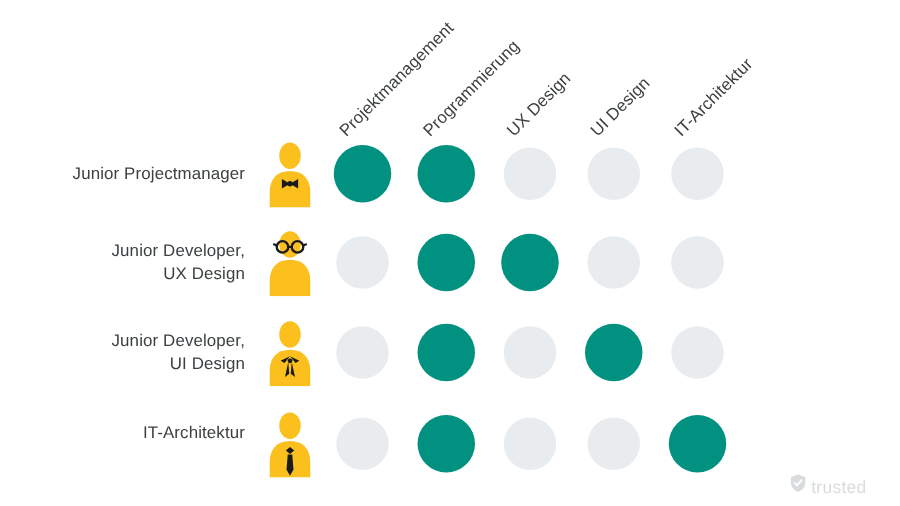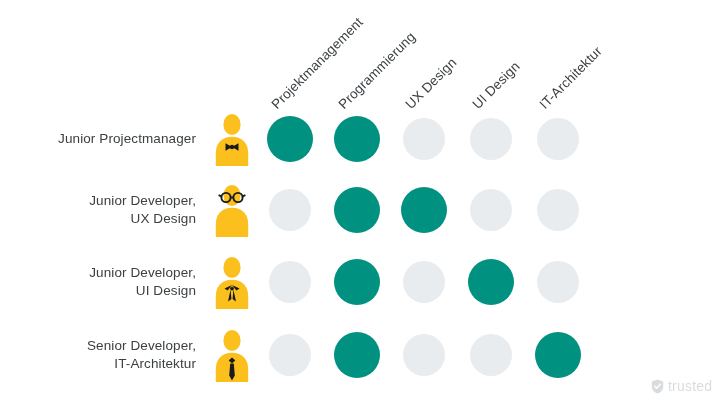--- a/index.html
+++ b/index.html
@@ -55,23 +55,24 @@
   .dot {
     position: absolute;
     border-radius: 50%;
   }
   .dot.on  { background: #009180; }
   .dot.off { background: #e8ecef; }
 
   
   #watermark {
     position: absolute;
-    left: 651px;
+    left: 632px;
     top: 379px;
     display: flex;
+    align-items: center;
     gap: 4px;
   }
   #watermark .wm-text {
     font-size: 14px;
     color: #d9dcdf;
     letter-spacing: .2px;
     line-height: 1;
   }
 </style>
 </head>
@@ -84,21 +85,21 @@
       <div class="col-head" style="left: 341px; top: 100px; color: rgb(60, 64, 67);">Programmierung</div>
       <div class="col-head" style="left: 408px; top: 100px; color: rgb(60, 64, 67);">UX Design</div>
       <div class="col-head" style="left: 475px; top: 100px; color: rgb(60, 64, 67);">UI Design</div>
       <div class="col-head" style="left: 542px; top: 100px; color: rgb(60, 64, 67);">IT-Architektur</div>
     </div>
 
   <div id="row-labels">
       <div class="row-label" style="top: 130px; color: rgb(60, 64, 67);"><span>Junior Projectmanager</span></div>
       <div class="row-label" style="top: 192px; color: rgb(60, 64, 67);"><span>Junior Developer,</span><span class="l2">UX Design</span></div>
       <div class="row-label" style="top: 264px; color: rgb(60, 64, 67);"><span>Junior Developer,</span><span class="l2">UI Design</span></div>
-      <div class="row-label" style="top: 337px; color: rgb(60, 64, 67);"><span>Senior Developer,</span><span class="l2">IT-Architektur</span></div>
+      <div class="row-label" style="top: 337px; color: rgb(60, 64, 67);"><span class="l2">IT-Architektur</span></div>
     </div>
 
   <div id="avatars">
       <div class="avatar" style="left: 209px; top: 112px;"><svg width="46" height="54" viewBox="0 0 46 54" aria-hidden="true">
           <ellipse cx="23" cy="12.5" rx="8.6" ry="10.6" fill="#fbbf1e"></ellipse>
           <path d="M23 24.8 C33.6 24.8 39.2 31.6 39.2 41.4 V54 H6.8 V41.4 C6.8 31.6 12.4 24.8 23 24.8 Z" fill="#fbbf1e"></path>
           <path d="M23 35 L16.5 31.2 V38.8 Z" fill="#1a1a1a"></path>
           <path d="M23 35 L29.5 31.2 V38.8 Z" fill="#1a1a1a"></path>
           <circle cx="23" cy="35" r="2.2" fill="#1a1a1a"></circle>
         </svg></div>

